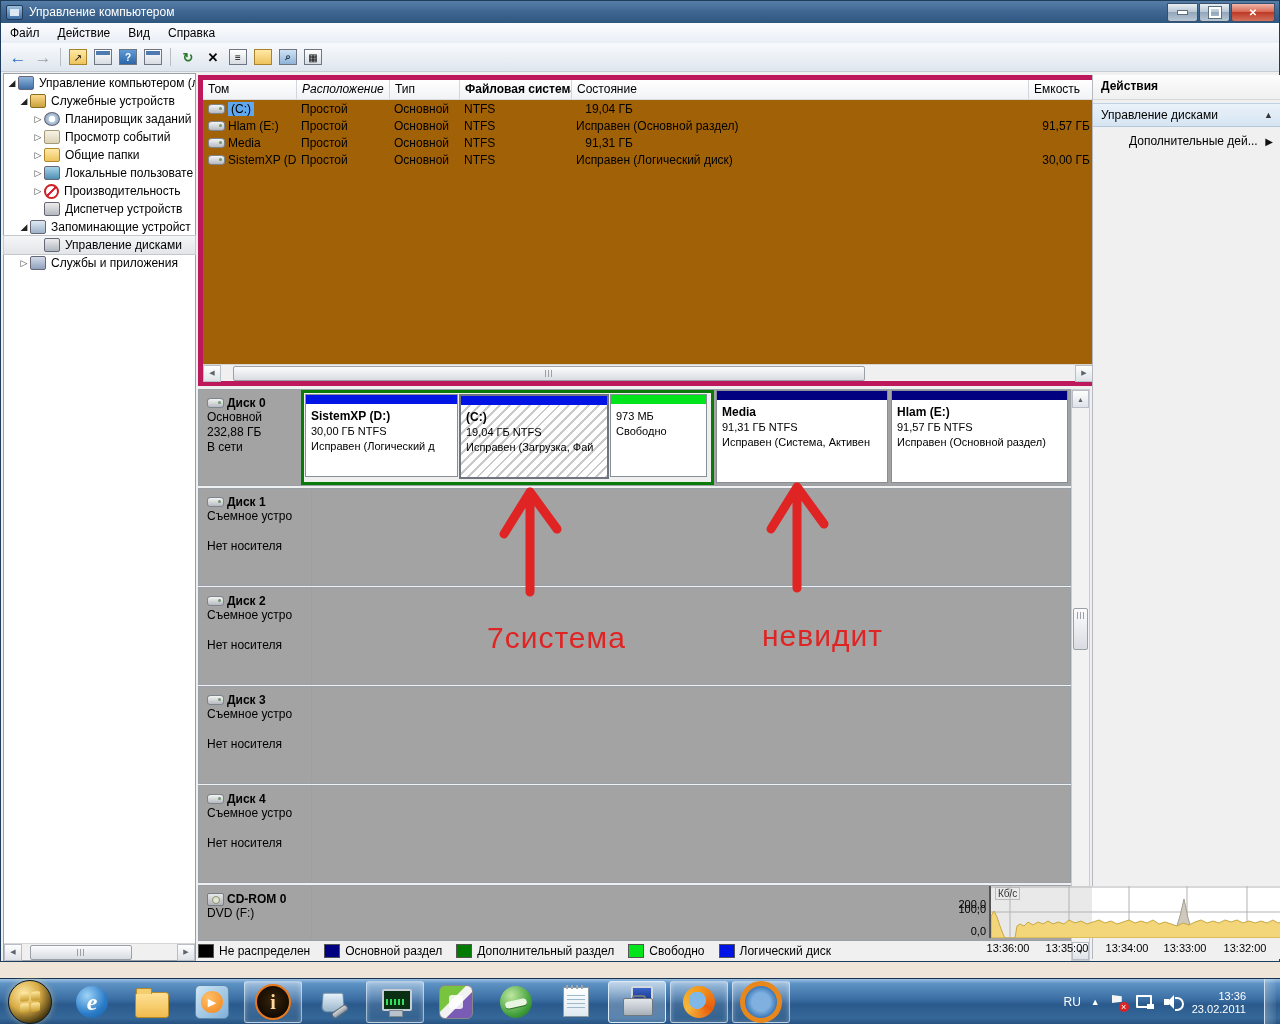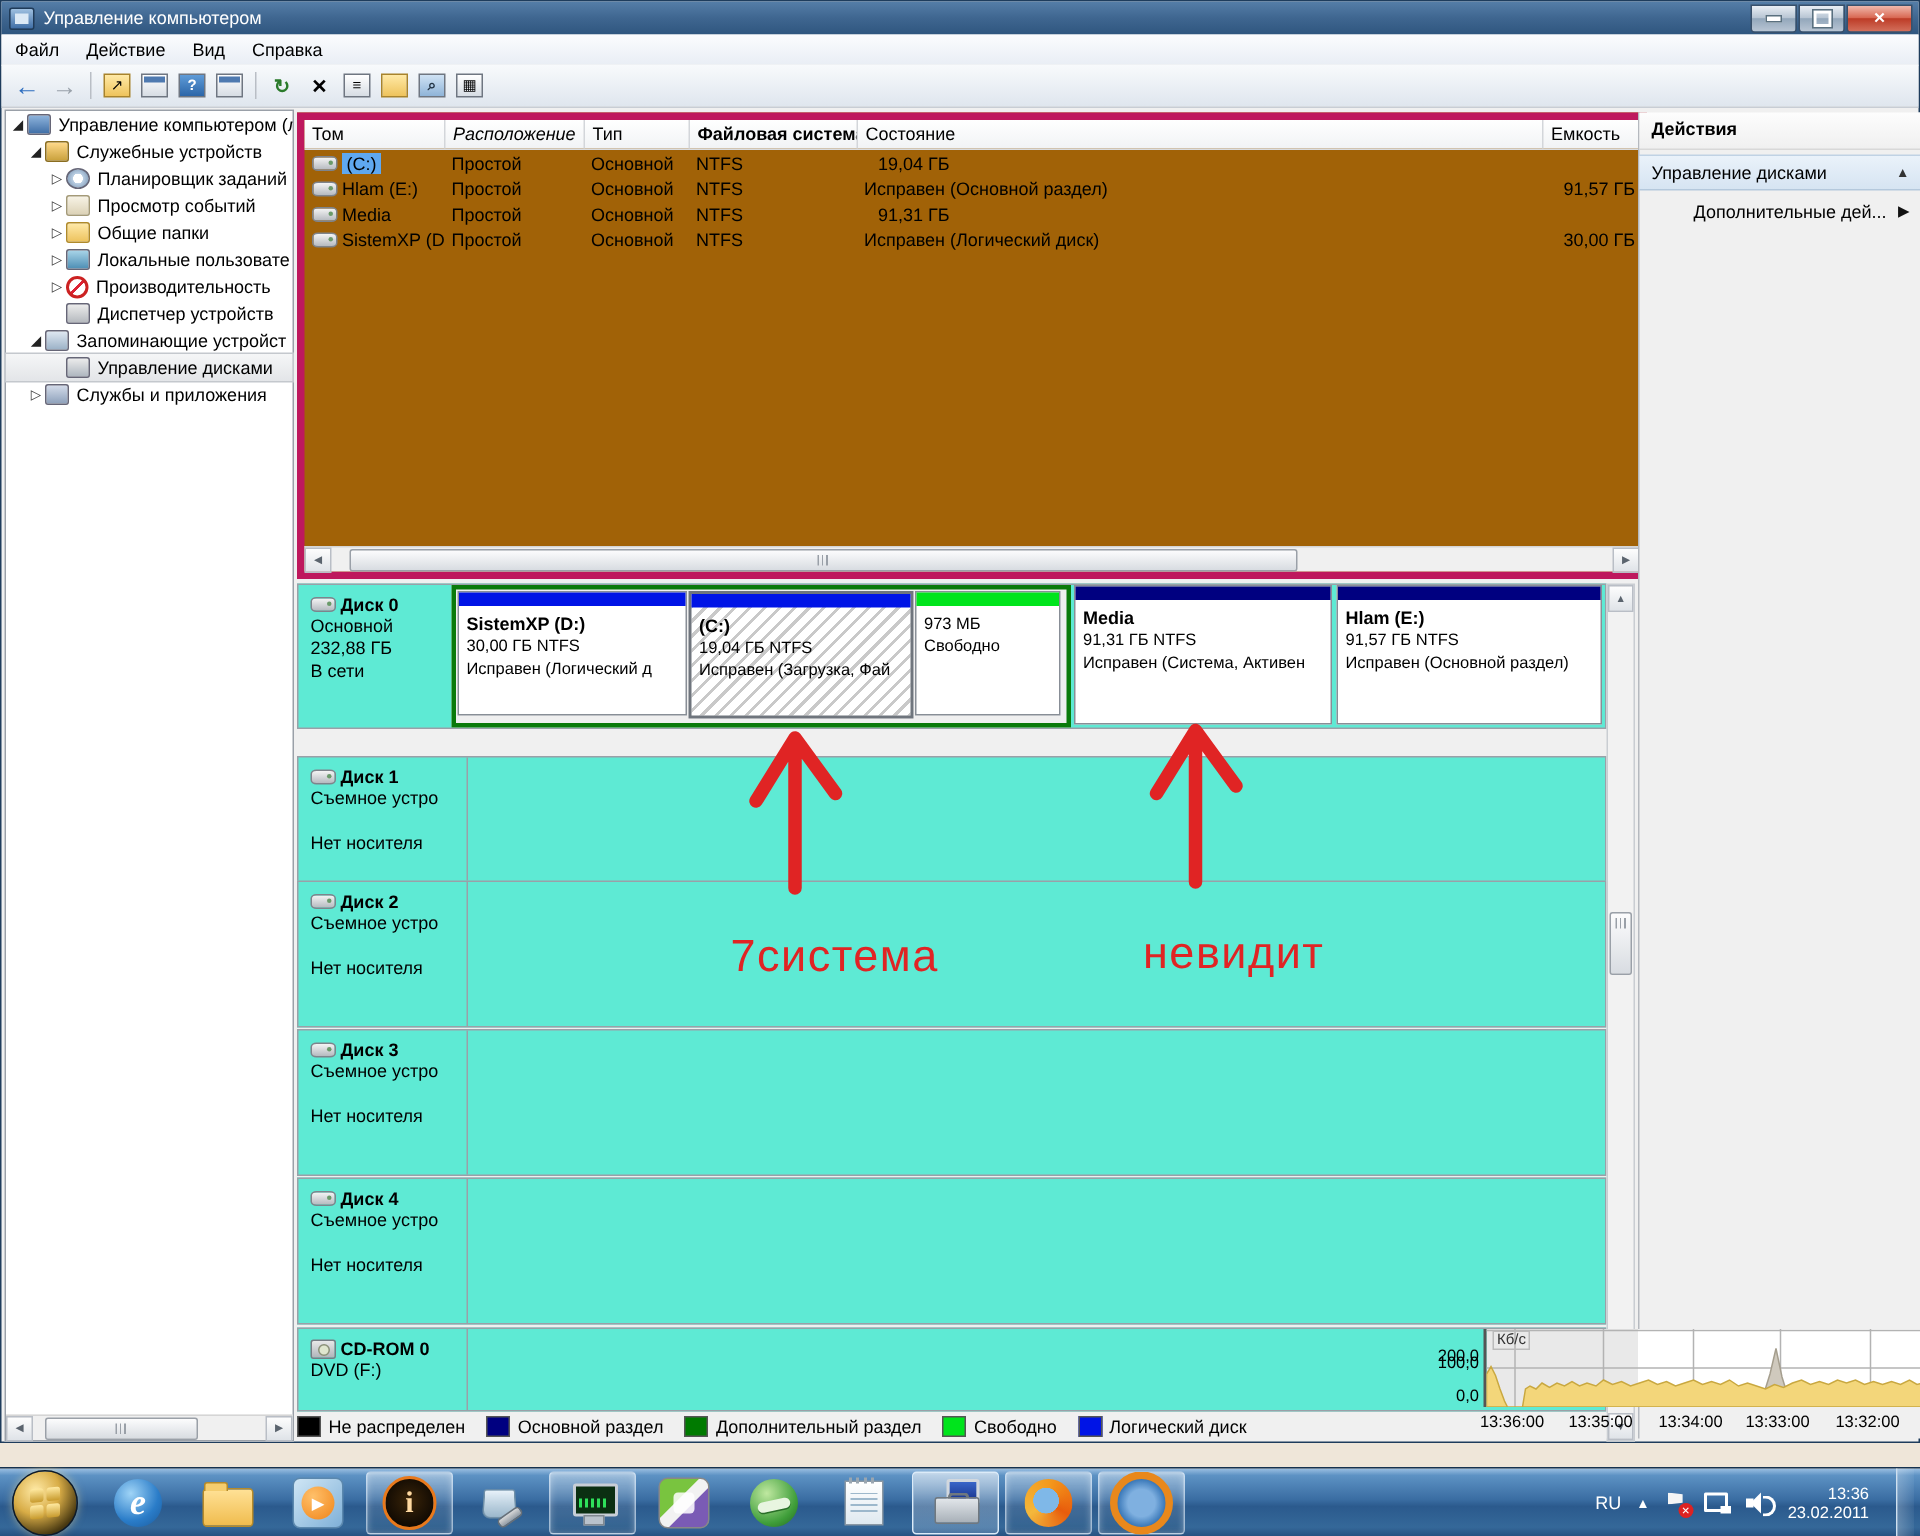--- a/index.html
+++ b/index.html
@@ -58,21 +58,21 @@
   #vthead{display:flex;height:19px;background:linear-gradient(#ffffff,#f1f3f5);border-bottom:1px solid #d9dce0;}
   .hc{border-right:1px solid #d3d6da;padding:2px 0 0 5px;white-space:nowrap;overflow:hidden;flex:none;}
   .vrow{display:flex;height:17px;align-items:center;white-space:nowrap;}
   .vc{flex:none;overflow:hidden;padding-left:5px;display:flex;align-items:center;gap:3px;}
   .cap{text-align:right;padding-right:8px;display:block;}
   .drive{width:15px;height:8px;border-radius:4px/3px;background:linear-gradient(#f4f4f4,#b6bac0);border:1px solid #7e848c;flex:none;position:relative;}
   .drive::after{content:"";position:absolute;right:2px;top:2px;width:3px;height:3px;background:#6a9a6a;border-radius:50%;}
   .selvol{background:#5fa8f0;color:#000;padding:0 3px;}
   
   #diskarea{position:absolute;left:197px;top:380px;width:873px;height:578px;}
-  .drow{position:absolute;left:0;width:871px;border:1px solid #9aa0a8;background:#5eead4;}
+  .drow{position:absolute;left:0;width:871px;border:1px solid #9aa0a8;background:#a3a3a3;}
   .dlabel{position:absolute;left:0;top:0;bottom:0;width:100px;border-right:1px solid #9aa0a8;padding:6px 4px 0 8px;overflow:hidden;white-space:nowrap;}
   .dname{font-weight:bold;display:flex;align-items:center;gap:3px;}
   .dline{line-height:15px;}
   .cdicon{width:15px;height:11px;background:linear-gradient(#e8e8e8,#b0b4ba);border:1px solid #767c84;border-radius:2px;position:relative;flex:none;}
   .cdicon::after{content:"";position:absolute;left:4px;top:2px;width:6px;height:6px;border-radius:50%;background:#dfe6ce;border:1px solid #8a9078;}
   .part{position:absolute;top:0;height:93px;background:#fff;border:1px solid #888e96;}
   .band{position:absolute;left:0;top:0;right:0;height:9px;}
   .ptxt{position:absolute;left:5px;top:14px;right:3px;font-size:11px;line-height:15px;white-space:nowrap;overflow:hidden;}
   .pl1{font-weight:bold;font-size:12px;}
   .hatch{background-image:repeating-linear-gradient(135deg,#ffffff 0 5px,#c9c9c9 5px 7px);}
@@ -394,21 +394,21 @@
       <div class="part" style="left:692px;top:0;width:175px;height:91px;">
         <div class="band" style="background-color: rgb(0, 0, 128);"></div>
         <div class="ptxt">
           <div class="pl1">Hlam (E:)</div>
           <div>91,57 ГБ NTFS</div>
           <div>Исправен (Основной раздел)</div>
         </div>
       </div>
     </div>
 
-    <div class="drow" style="top:107px;height:96px;margin-top:16px;">
+    <div class="drow" style="top:107px;height:96px;">
       <div class="dlabel">
         <div class="dname">
             <span class="drive"></span>
             <span>Диск 1</span>
           </div>
         <div class="dline">Съемное устро</div>
         <div class="dline">&nbsp;</div>
         <div class="dline">Нет носителя</div>
       </div>
     </div>

